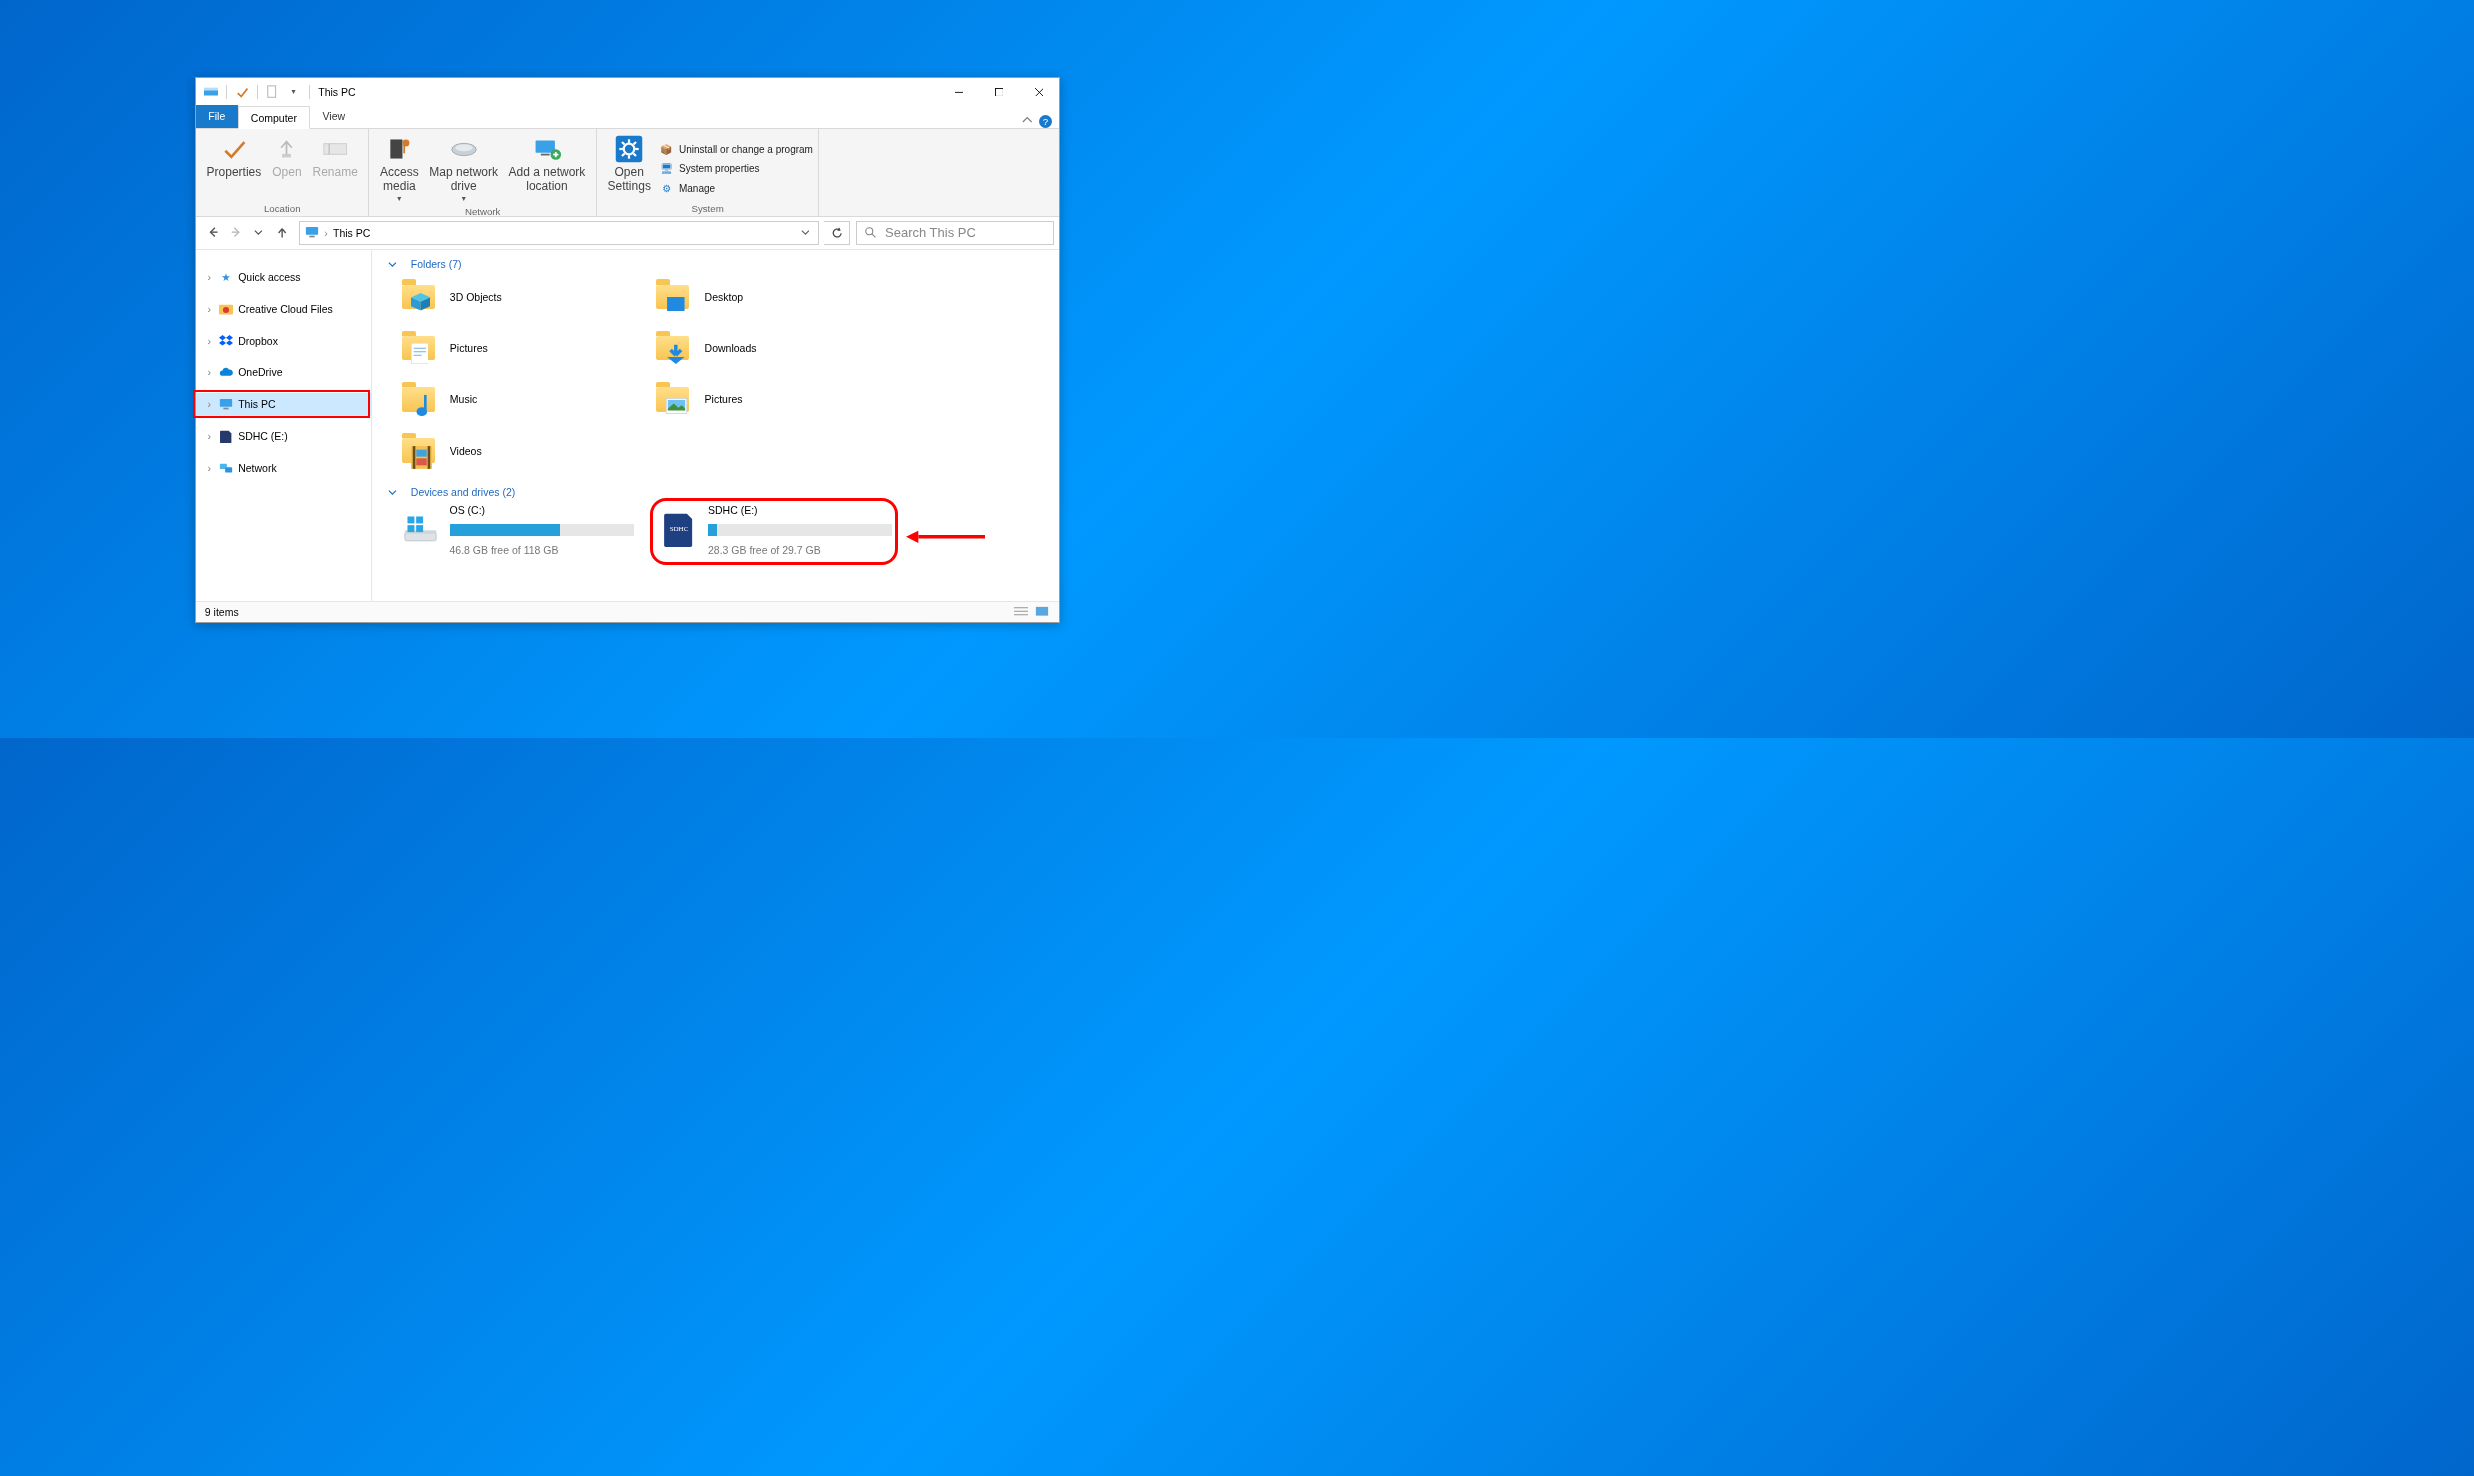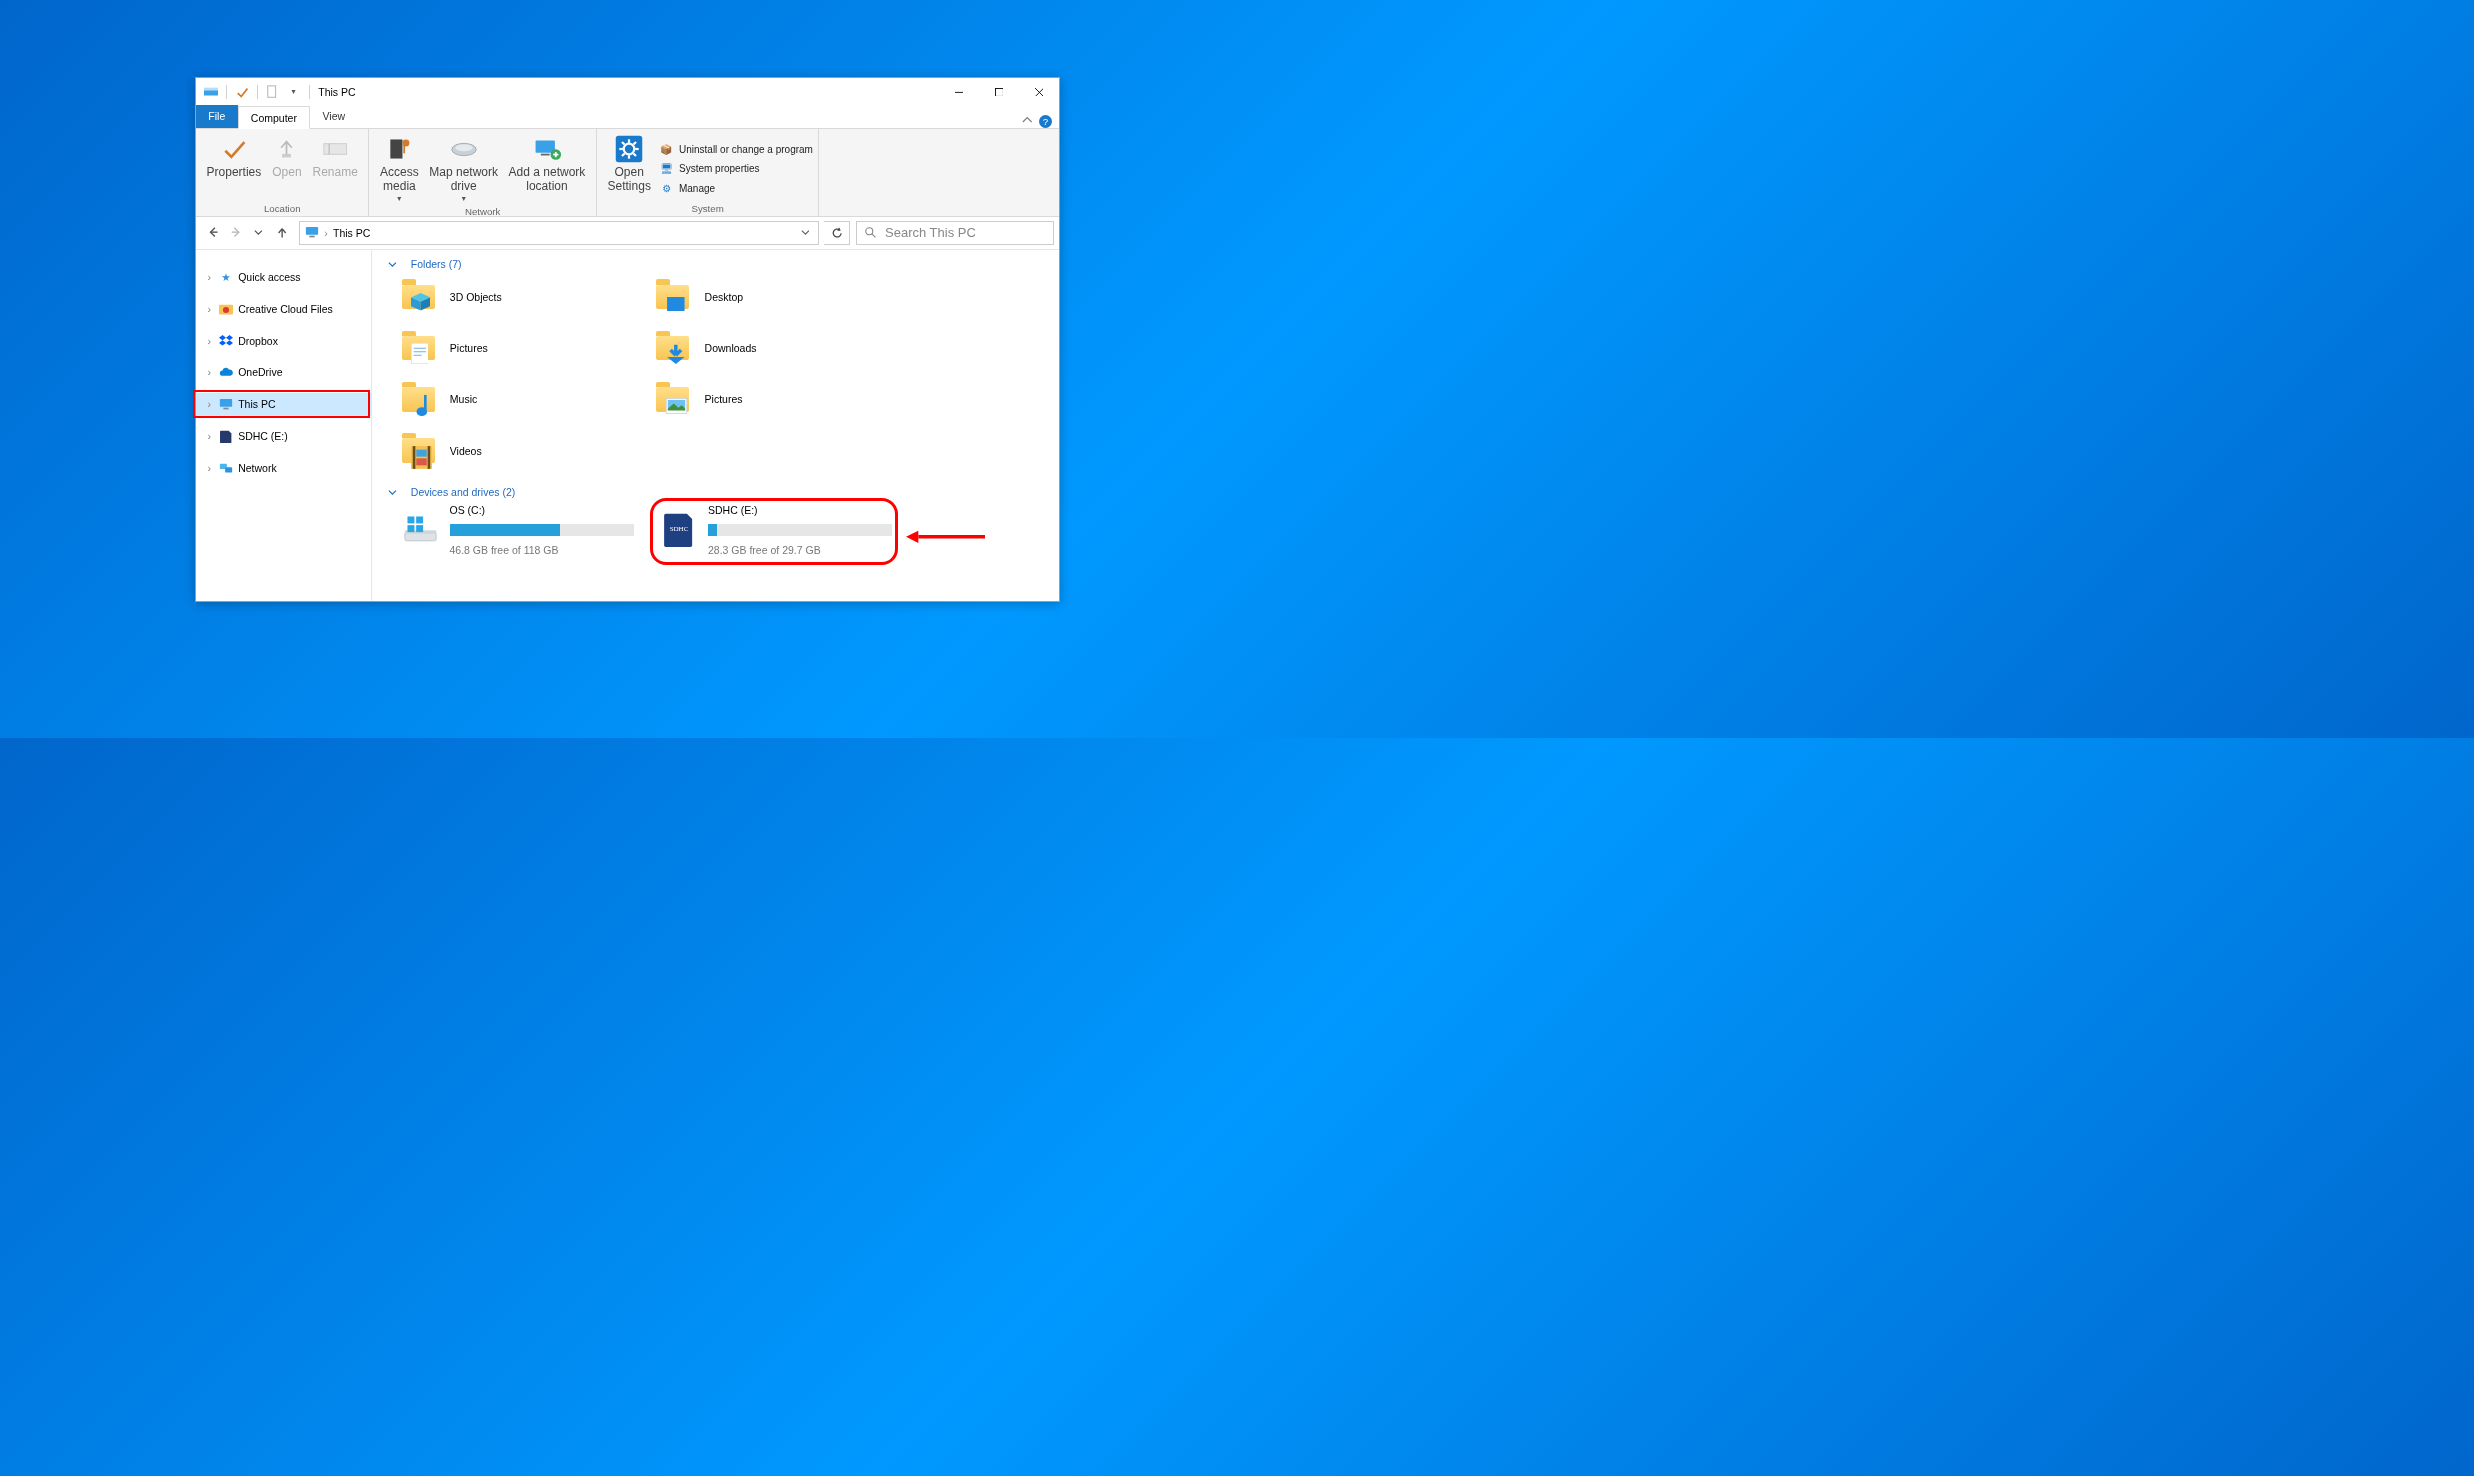--- a/index.html
+++ b/index.html
@@ -742,15 +742,34 @@
           <svg width="79" height="17.6" viewBox="0 0 90 20">
               <line x1="90" y1="10" x2="14" y2="10" stroke="#ff0000" stroke-width="4"></line>
               <polygon points="14,3 14,17 0,10" fill="#ff0000"></polygon>
             </svg>
         </div>
       </div>
 
     </div>
   </div>
 
+  <div class="statusbar">
+    <span>9 items</span>
+    <div class="viewbtns">
+      <span class="viewbtn">
+        <svg width="14" height="10.5" viewBox="0 0 16 12">
+            <g stroke="#888" stroke-width="1">
+              <line x1="0" y1="2" x2="16" y2="2"></line>
+              <line x1="0" y1="6" x2="16" y2="6"></line>
+              <line x1="0" y1="10" x2="16" y2="10"></line>
+            </g>
+          </svg>
+      </span>
+      <span class="viewbtn">
+        <svg width="14" height="10.5" viewBox="0 0 16 12">
+            <rect x="1" y="1" width="14" height="10" fill="#5aa7e0"></rect>
+          </svg>
+      </span>
+    </div>
+  </div>
 
 </div>
 
 
 </body></html>

